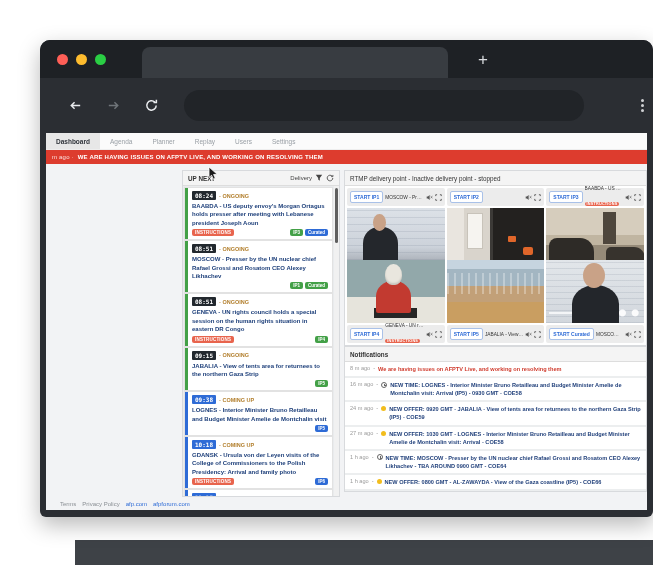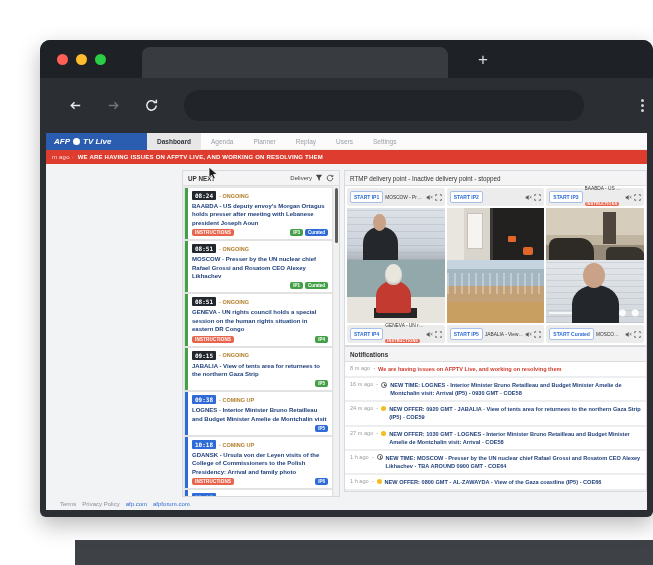--- a/index.html
+++ b/index.html
@@ -178,25 +178,20 @@
       <div class="urlpill"></div>
       <div class="kebab">
           <i></i>
           <i></i>
           <i></i>
         </div>
     </div>
 
     <div class="page">
       <div class="appbar">
-        <div class="logo">
-          <span>AFP</span>
-          <span class="logo-dot"></span>
-          <span>TV Live</span>
-        </div>
         <div class="navtabs" id="navtabs">
             <div class="navtab active">Dashboard</div>
             <div class="navtab">Agenda</div>
             <div class="navtab">Planner</div>
             <div class="navtab">Replay</div>
             <div class="navtab">Users</div>
             <div class="navtab">Settings</div>
           </div>
       </div>
 

